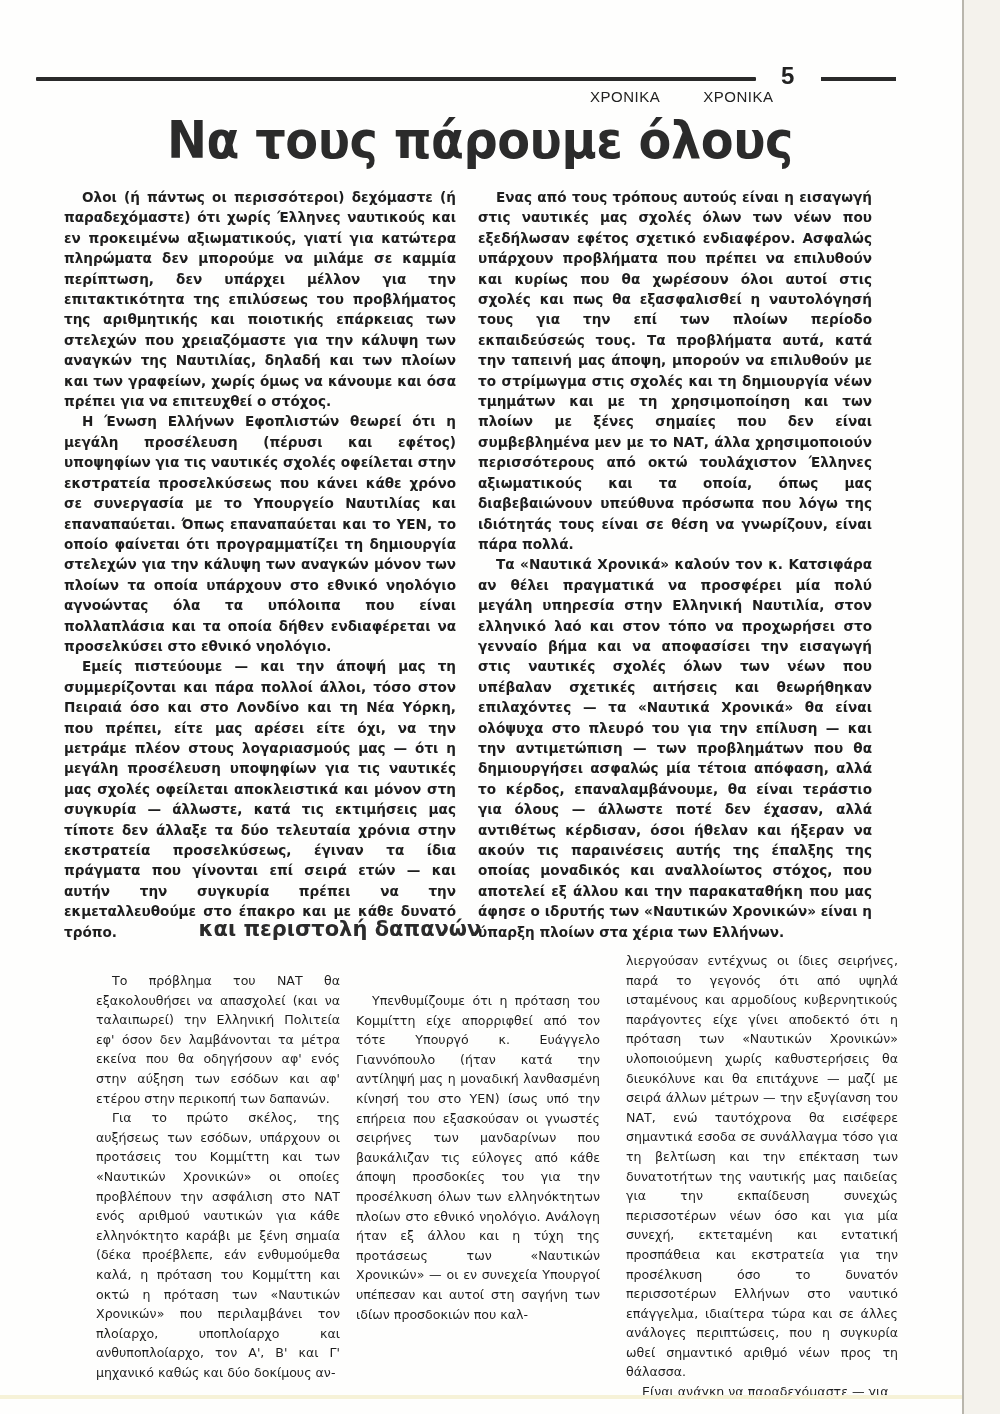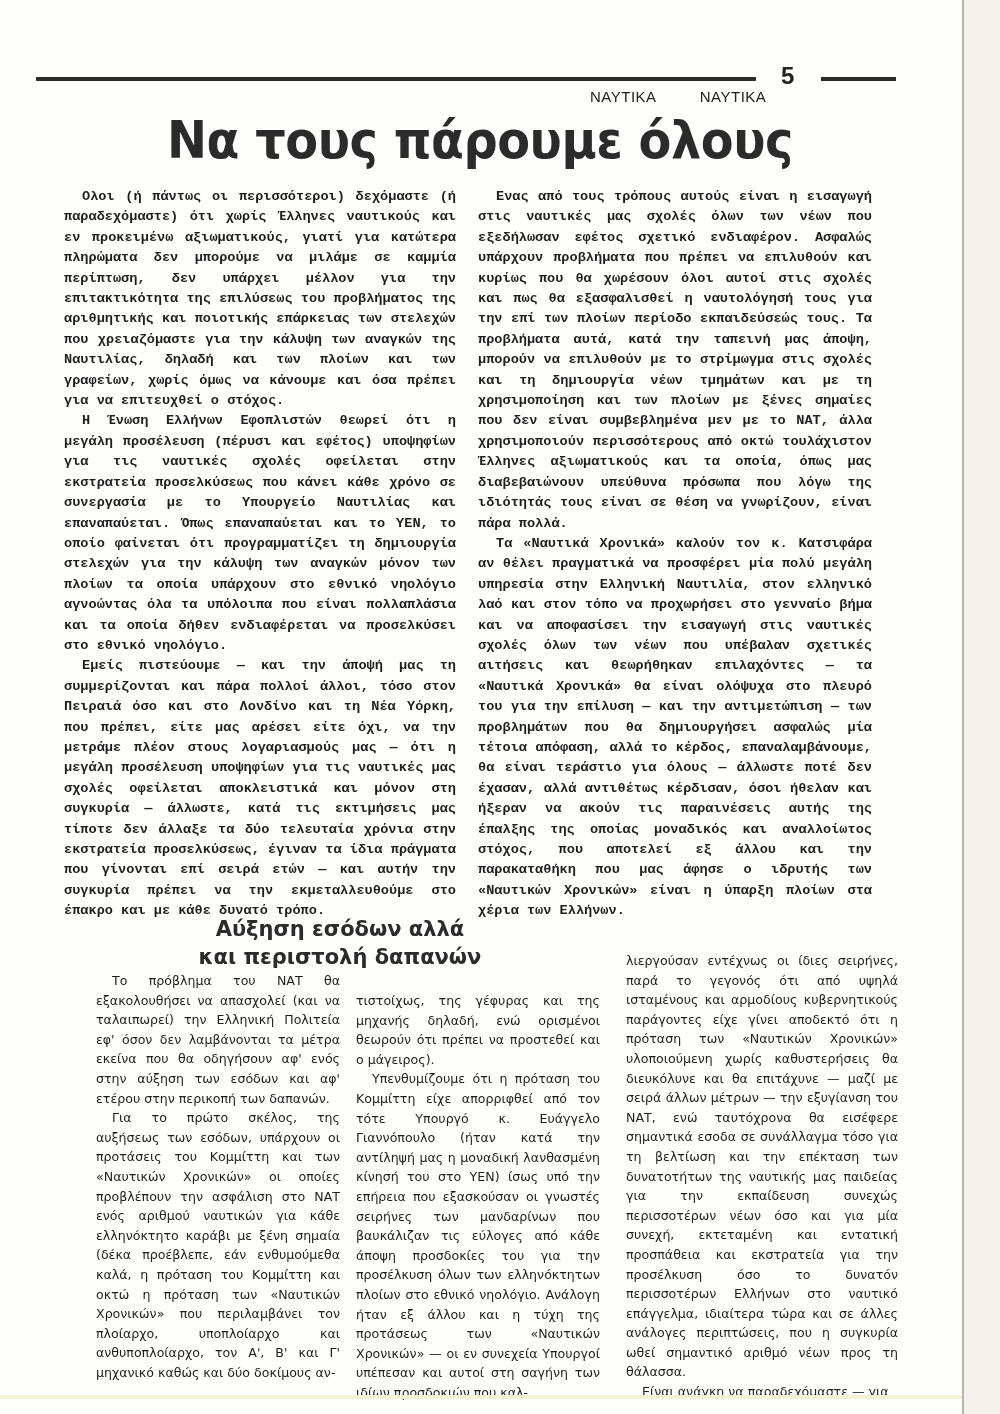--- a/index.html
+++ b/index.html
@@ -40,21 +40,21 @@
     transform:scaleX(0.92); transform-origin:center;
   }
   .col {
     position:absolute;
     font-weight:bold;
     font-size:13.6px;
     line-height:20.4px;
     text-align:justify;
     color:#1e1e1e;
   }
-  .col p { margin:0; text-indent:18px;font-family:Liberation Mono, monospace; }
+  .col p { margin:0; text-indent:18px; }
   .col-top-left { left:64px; top:187px; width:392px; }
   .col-top-right { left:478px; top:187px; width:394px; }
   .subheading {
     position:absolute; left:190px; top:915px; width:300px; text-align:center;
     font-weight:bold; font-size:21px; line-height:28px; color:#2b2b2b;
   }
   .colb {
     position:absolute;
     font-weight:normal;
     font-size:12.6px;
@@ -74,47 +74,45 @@
   }
 </style>
 </head>
 <body>
 
 <div class="page">
 
   <div class="rule-left"></div>
   <div class="page-number">5</div>
   <div class="rule-right"></div>
-  <div class="masthead" style="white-space:pre;">ΝΑΥΤΙΚΑ   ΝΑΥΤΙΚΑ</div>
+  <div class="masthead" style="white-space:pre;">ΧΡΟΝΙΚΑ   ΧΡΟΝΙΚΑ</div>
 
   <h1 class="headline" style="margin:0;">Να τους πάρουμε όλους</h1>
 
   <div class="col col-top-left">
     <p>Ολοι (ή πάντως οι περισσότεροι) δεχόμαστε (ή παραδεχόμαστε) ότι χωρίς Έλληνες ναυτικούς και εν προκειμένω αξιωματικούς, γιατί για κατώτερα πληρώματα δεν μπορούμε να μιλάμε σε καμμία περίπτωση, δεν υπάρχει μέλλον για την επιτακτικότητα της επιλύσεως του προβλήματος της αριθμητικής και ποιοτικής επάρκειας των στελεχών που χρειαζόμαστε για την κάλυψη των αναγκών της Ναυτιλίας, δηλαδή και των πλοίων και των γραφείων, χωρίς όμως να κάνουμε και όσα πρέπει για να επιτευχθεί ο στόχος.</p>
     <p>Η Ένωση Ελλήνων Εφοπλιστών θεωρεί ότι η μεγάλη προσέλευση (πέρυσι και εφέτος) υποψηφίων για τις ναυτικές σχολές οφείλεται στην εκστρατεία προσελκύσεως που κάνει κάθε χρόνο σε συνεργασία με το Υπουργείο Ναυτιλίας και επαναπαύεται. Όπως επαναπαύεται και το ΥΕΝ, το οποίο φαίνεται ότι προγραμματίζει τη δημιουργία στελεχών για την κάλυψη των αναγκών μόνον των πλοίων τα οποία υπάρχουν στο εθνικό νηολόγιο αγνοώντας όλα τα υπόλοιπα που είναι πολλαπλάσια και τα οποία δήθεν ενδιαφέρεται να προσελκύσει στο εθνικό νηολόγιο.</p>
     <p>Εμείς πιστεύουμε — και την άποψή μας τη συμμερίζονται και πάρα πολλοί άλλοι, τόσο στον Πειραιά όσο και στο Λονδίνο και τη Νέα Υόρκη, που πρέπει, είτε μας αρέσει είτε όχι, να την μετράμε πλέον στους λογαριασμούς μας — ότι η μεγάλη προσέλευση υποψηφίων για τις ναυτικές μας σχολές οφείλεται αποκλειστικά και μόνον στη συγκυρία — άλλωστε, κατά τις εκτιμήσεις μας τίποτε δεν άλλαξε τα δύο τελευταία χρόνια στην εκστρατεία προσελκύσεως, έγιναν τα ίδια πράγματα που γίνονται επί σειρά ετών — και αυτήν την συγκυρία πρέπει να την εκμεταλλευθούμε στο έπακρο και με κάθε δυνατό τρόπο.</p>
   </div>
 
   <div class="col col-top-right">
     <p>Ενας από τους τρόπους αυτούς είναι η εισαγωγή στις ναυτικές μας σχολές όλων των νέων που εξεδήλωσαν εφέτος σχετικό ενδιαφέρον. Ασφαλώς υπάρχουν προβλήματα που πρέπει να επιλυθούν και κυρίως που θα χωρέσουν όλοι αυτοί στις σχολές και πως θα εξασφαλισθεί η ναυτολόγησή τους για την επί των πλοίων περίοδο εκπαιδεύσεώς τους. Τα προβλήματα αυτά,  κατά την ταπεινή μας άποψη, μπορούν να επιλυθούν με το στρίμωγμα στις σχολές και τη δημιουργία νέων τμημάτων και με τη χρησιμοποίηση και των πλοίων με ξένες σημαίες που δεν είναι συμβεβλημένα μεν με το ΝΑΤ, άλλα χρησιμοποιούν περισσότερους από οκτώ τουλάχιστον Έλληνες αξιωματικούς και τα οποία, όπως μας διαβεβαιώνουν υπεύθυνα πρόσωπα που λόγω της ιδιότητάς τους είναι σε θέση να γνωρίζουν, είναι πάρα πολλά.</p>
     <p>Τα «Ναυτικά Χρονικά» καλούν τον κ. Κατσιφάρα αν θέλει πραγματικά να προσφέρει μία πολύ μεγάλη υπηρεσία στην Ελληνική Ναυτιλία, στον ελληνικό λαό και στον τόπο να προχωρήσει στο γενναίο βήμα και να αποφασίσει την εισαγωγή στις ναυτικές σχολές όλων των νέων που υπέβαλαν σχετικές αιτήσεις και θεωρήθηκαν επιλαχόντες — τα «Ναυτικά Χρονικά» θα είναι ολόψυχα στο πλευρό του για την επίλυση — και την αντιμετώπιση — των προβλημάτων που θα δημιουργήσει ασφαλώς μία τέτοια απόφαση, αλλά το κέρδος, επαναλαμβάνουμε, θα είναι τεράστιο για όλους — άλλωστε ποτέ δεν έχασαν, αλλά αντιθέτως κέρδισαν,  όσοι ήθελαν και ήξεραν να ακούν τις παραινέσεις αυτής της έπαλξης της οποίας μοναδικός και αναλλοίωτος στόχος, που αποτελεί εξ άλλου και την παρακαταθήκη που μας άφησε ο ιδρυτής των «Ναυτικών Χρονικών» είναι η ύπαρξη πλοίων στα χέρια των Ελλήνων.</p>
   </div>
 
   <div class="subheading">
-    <div>Αύξηση εσόδων αλλά</div>
     <div>και περιστολή δαπανών</div>
   </div>
 
   <div class="colb col-b1">
     <p>Το πρόβλημα του ΝΑΤ θα εξακολουθήσει να απασχολεί (και να ταλαιπωρεί) την Ελληνική Πολιτεία εφ' όσον δεν λαμβάνονται τα μέτρα εκείνα που θα οδηγήσουν αφ' ενός στην αύξηση των εσόδων και αφ' ετέρου στην περικοπή των δαπανών.</p>
     <p>Για το πρώτο σκέλος, της αυξήσεως των εσόδων, υπάρχουν οι προτάσεις του Κομμίττη και των «Ναυτικών Χρονικών» οι οποίες προβλέπουν την ασφάλιση στο ΝΑΤ ενός αριθμού ναυτικών για κάθε ελληνόκτητο καράβι με ξένη σημαία (δέκα προέβλεπε, εάν ενθυμούμεθα καλά, η πρόταση του Κομμίττη και οκτώ η πρόταση των «Ναυτικών Χρονικών» που περιλαμβάνει τον πλοίαρχο, υποπλοίαρχο και ανθυποπλοίαρχο, τον Α', Β' και Γ' μηχανικό καθώς και δύο δοκίμους αν-</p>
   </div>
 
   <div class="colb col-b2">
-    <p class="noindent">τιστοίχως, της γέφυρας και της μηχανής δηλαδή, ενώ ορισμένοι θεωρούν ότι πρέπει να προστεθεί και ο μάγειρος).</p>
     <p>Υπενθυμίζουμε ότι η πρόταση του Κομμίττη είχε απορριφθεί από τον τότε Υπουργό κ. Ευάγγελο Γιαννόπουλο (ήταν κατά την αντίληψή μας η μοναδική λανθασμένη κίνησή του στο ΥΕΝ) ίσως υπό την επήρεια που εξασκούσαν οι γνωστές σειρήνες των μανδαρίνων που βαυκάλιζαν τις εύλογες από κάθε άποψη προσδοκίες του για την προσέλκυση όλων των ελληνόκτητων πλοίων στο εθνικό νηολόγιο. Ανάλογη ήταν εξ άλλου και η τύχη της προτάσεως των «Ναυτικών Χρονικών» — οι εν συνεχεία Υπουργοί υπέπεσαν και αυτοί στη σαγήνη των ιδίων προσδοκιών που καλ-</p>
   </div>
 
   <div class="colb col-b3">
     <p class="noindent">λιεργούσαν εντέχνως οι ίδιες σειρήνες, παρά το γεγονός ότι από υψηλά ισταμένους και αρμοδίους κυβερνητικούς παράγοντες είχε γίνει αποδεκτό ότι η πρόταση των «Ναυτικών Χρονικών» υλοποιούμενη χωρίς καθυστερήσεις θα διευκόλυνε και θα επιτάχυνε — μαζί με σειρά άλλων μέτρων — την εξυγίανση του ΝΑΤ, ενώ ταυτόχρονα θα εισέφερε σημαντικά εσοδα σε συνάλλαγμα τόσο για τη βελτίωση και την επέκταση των δυνατοτήτων της ναυτικής μας παιδείας για την εκπαίδευση συνεχώς περισσοτέρων νέων όσο και για μία συνεχή, εκτεταμένη και εντατική προσπάθεια και εκστρατεία για την προσέλκυση όσο το δυνατόν περισσοτέρων Ελλήνων στο ναυτικό επάγγελμα, ιδιαίτερα τώρα και σε άλλες ανάλογες περιπτώσεις, που η συγκυρία ωθεί σημαντικό αριθμό νέων προς τη θάλασσα.</p>
     <p>Είναι ανάγκη να παραδεχόμαστε — για</p>
   </div>
 
   <div class="scan-tint"></div>
 </div>

